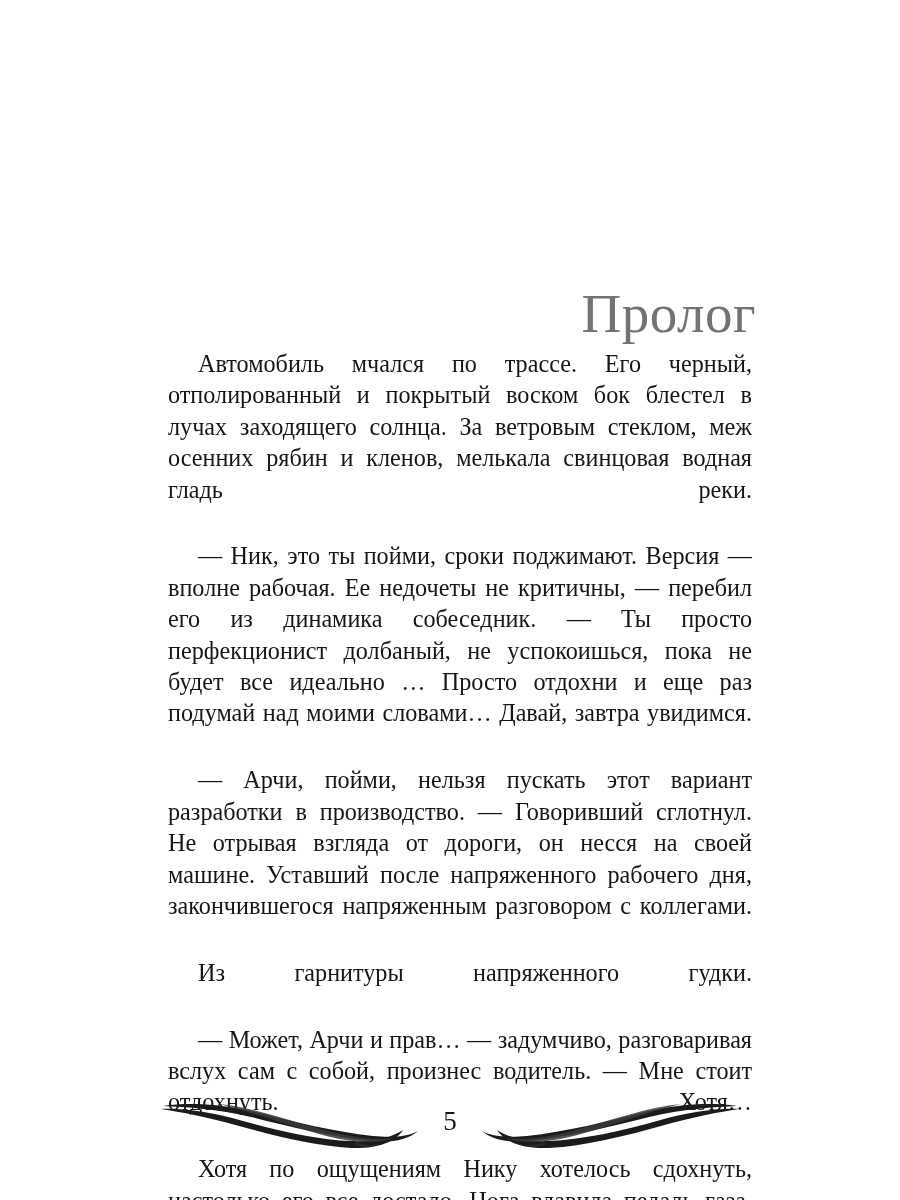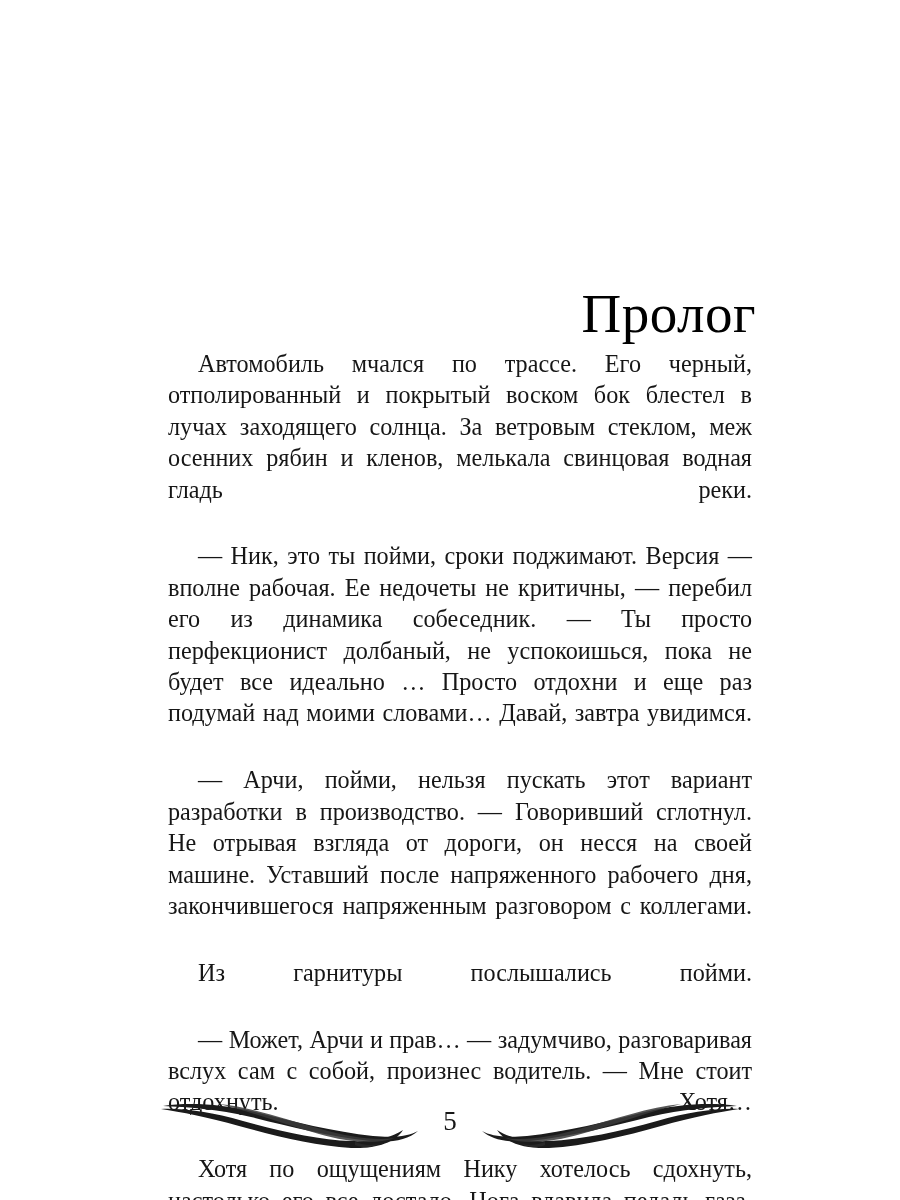--- a/index.html
+++ b/index.html
@@ -25,21 +25,21 @@
     position: absolute;
     left: 164px;
     top: 248px;
     width: 592px;
     text-align: right;
     font-family: "Liberation Serif", "DejaVu Serif", serif;
     font-size: 55px;
     font-weight: 400;
     line-height: 1.05;
     letter-spacing: 0.5px;
-    color: #000000;
+    color: #737373;
     white-space: nowrap;
   }
 
   
   .body-copy {
     position: absolute;
     left: 164px;
     top: 344px;
     width: 592px;
     font-size: 24.2px;
@@ -100,21 +100,21 @@
 <body>
 
 <div class="page">
 
   <h1 class="chapter-title">Пролог</h1>
 
   <div class="body-copy">
     <p>Автомобиль мчался по трассе. Его черный, отполированный и покрытый воском бок блестел в лучах заходящего солнца. За ветровым стеклом, меж осенних рябин и кленов, мелькала свинцовая водная гладь реки.</p>
     <p>— Ник, это ты пойми, сроки поджимают. Версия — вполне рабочая. Ее недочеты не критичны, — перебил его из динамика собеседник. — Ты просто перфекционист долбаный, не успокоишься, пока не будет все идеально … Просто отдохни и еще раз подумай над моими словами… Давай, завтра увидимся.</p>
     <p>— Арчи, пойми, нельзя пускать этот вариант разработки в производство. — Говоривший сглотнул. Не отрывая взгляда от дороги, он несся на своей машине. Уставший после напряженного рабочего дня, закончившегося напряженным разговором с коллегами.</p>
-    <p>Из гарнитуры послышались пойми.</p>
+    <p>Из гарнитуры напряженного гудки.</p>
     <p>— Может, Арчи и прав… — задумчиво, разговаривая вслух сам с собой, произнес водитель. — Мне стоит отдохнуть. Хотя…</p>
     <p>Хотя по ощущениям Нику хотелось сдохнуть, настолько его все достало. Нога вдавила педаль газа, словно это могло помочь умчаться от проблем.</p>
   </div>
 
   <div class="footer-ornament">
 
     <span class="flourish-wrap">
       <svg class="flourish" viewBox="0 0 262 58" xmlns="http://www.w3.org/2000/svg" aria-hidden="true">
 
         <path d="M4,13

